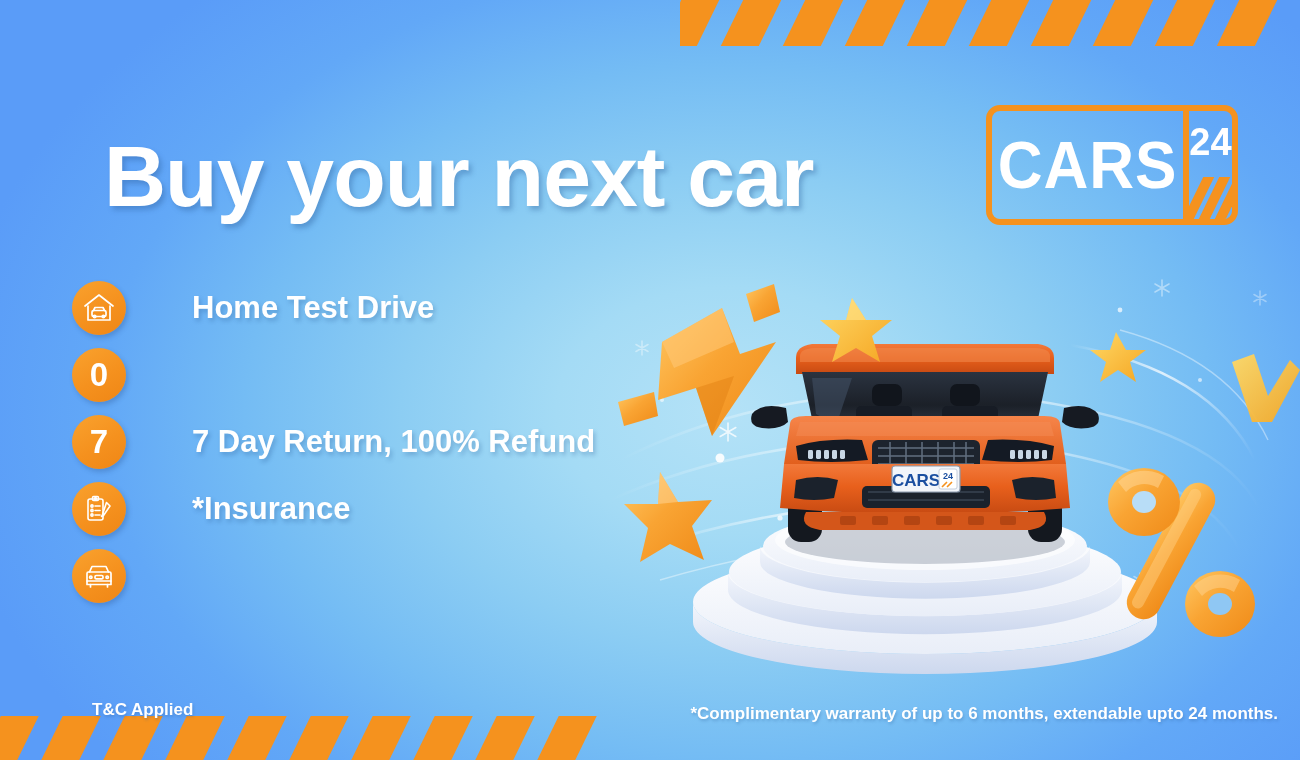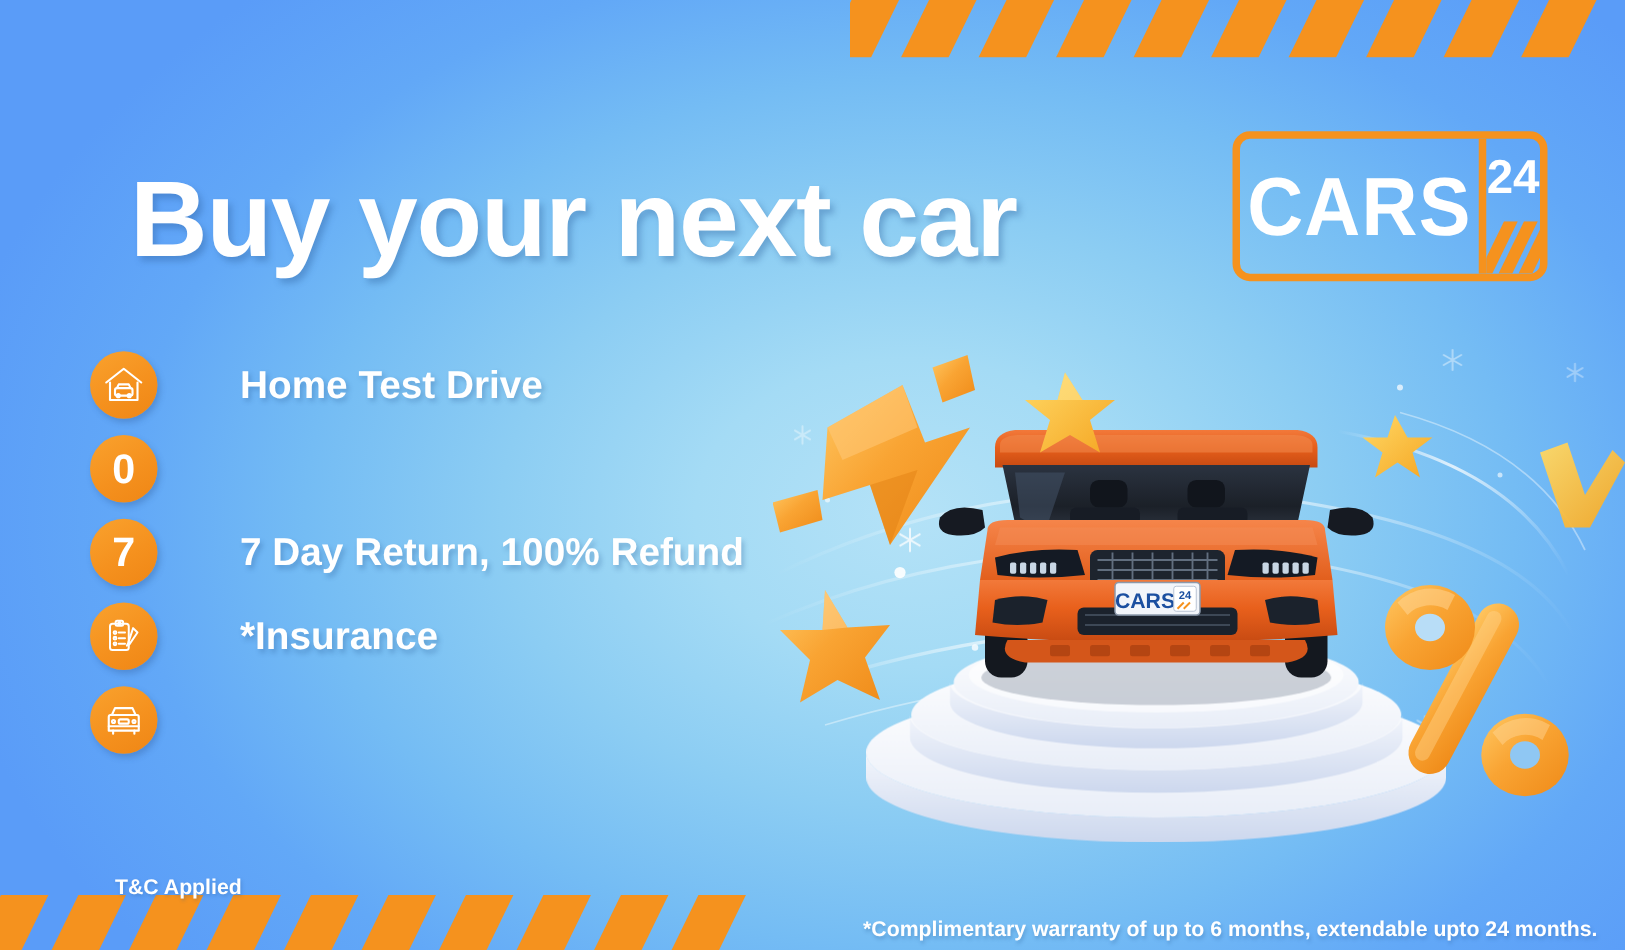--- a/index.html
+++ b/index.html
@@ -82,21 +82,21 @@
   #hero-art svg { position:absolute; left:0; top:0; }
 
   
   #tc-applied {
     position:absolute; left:50px; bottom:40px;
     font-size:17px; font-weight:bold; color:#ffffff;
     text-shadow:1px 2px 3px rgba(40,90,150,.3);
     margin-left:42px;
   }
   #disclaimer {
-    position:absolute; right:22px; bottom:6px;
+    position:absolute; right:22px; bottom:36px;
     font-size:17px; font-weight:bold; color:#ffffff;
     text-shadow:1px 2px 3px rgba(40,90,150,.3);
   }
 </style>
 </head>
 <body>
 
 <div class="stripes" id="stripes-top-right">
     <div class="bar" style="left: -10px; width: 38px;"></div>
     <div class="bar" style="left: 52px; width: 38px;"></div>

